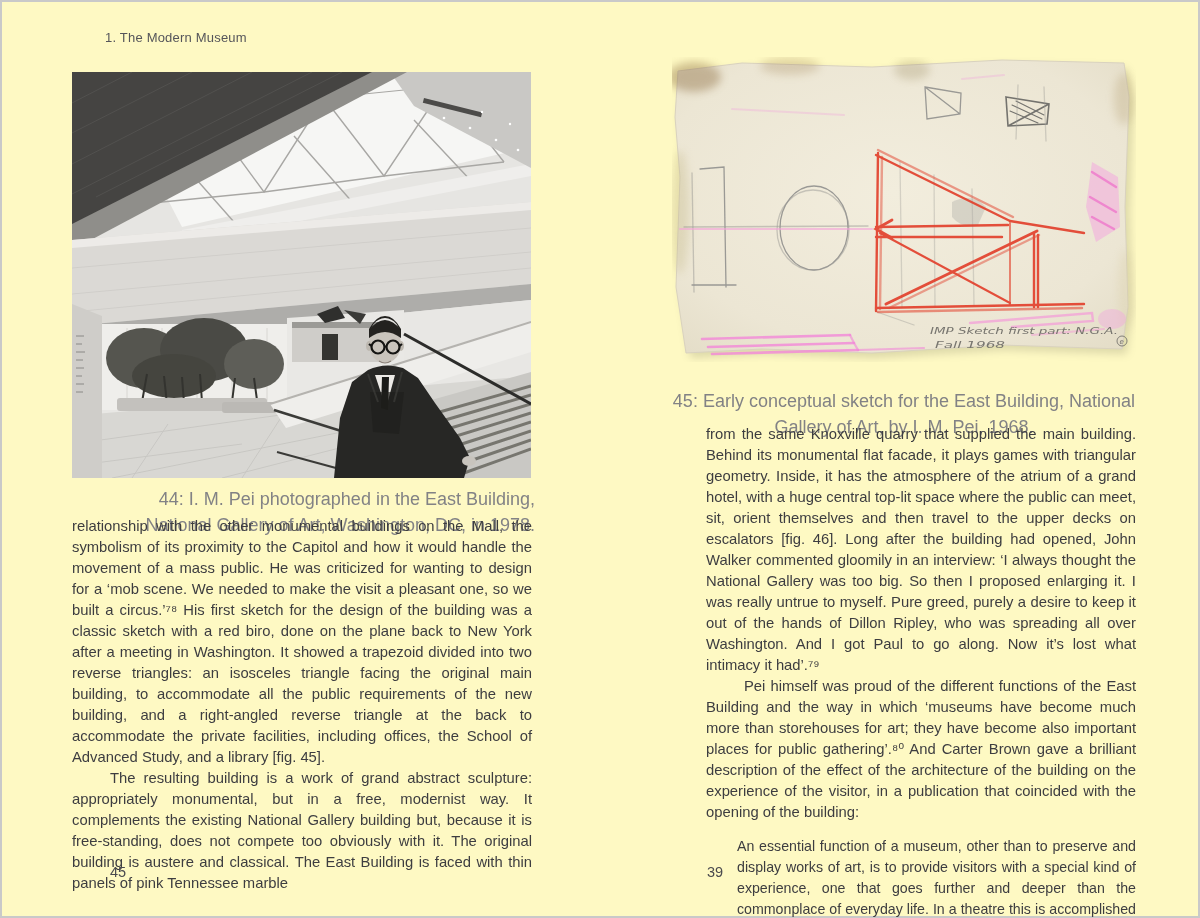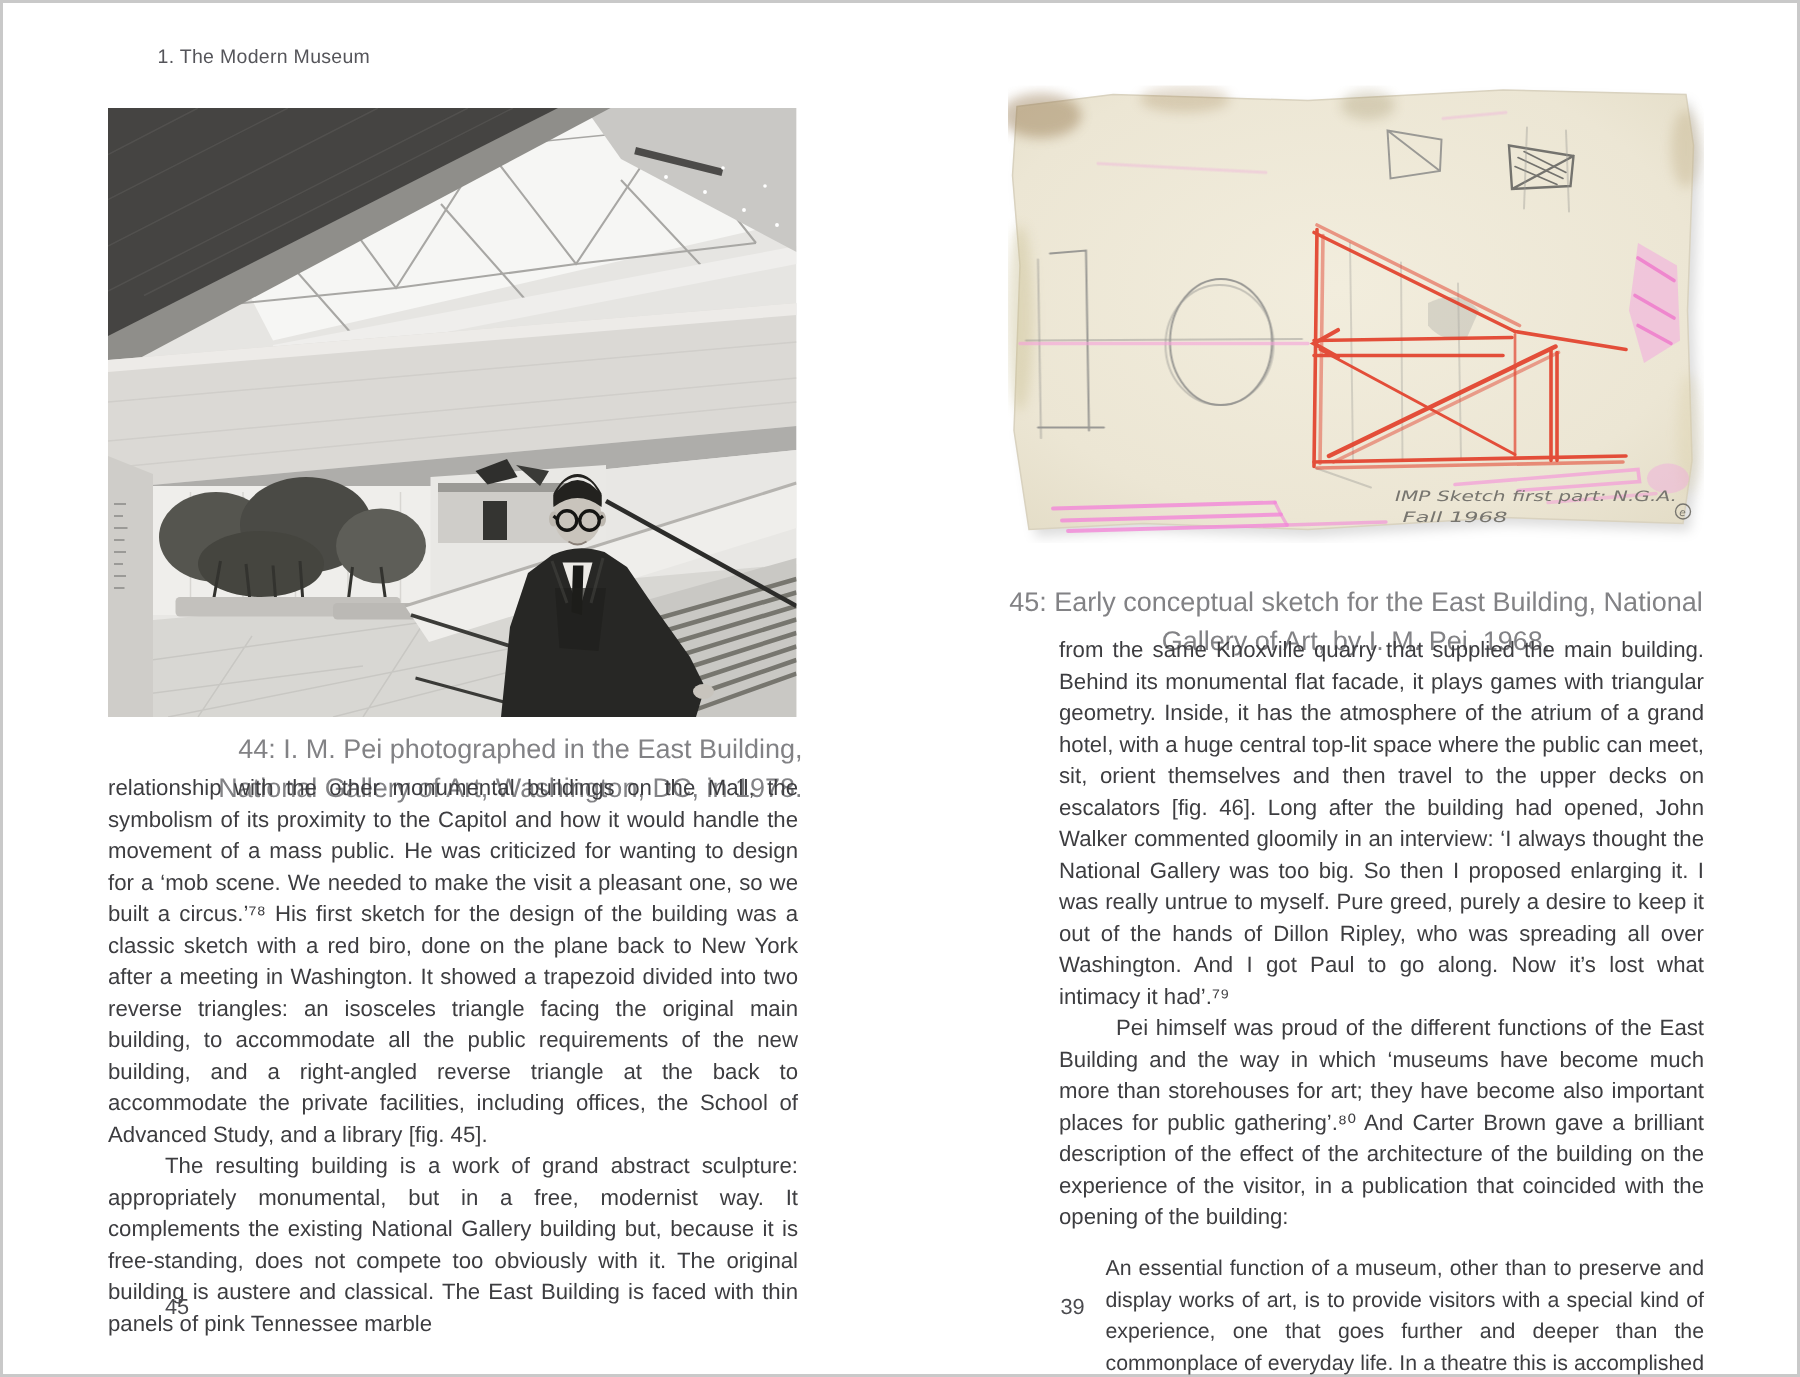--- a/index.html
+++ b/index.html
@@ -1,17 +1,17 @@
 <!DOCTYPE html>
 <html><head>
 <meta charset="utf-8">
 <style>
   html,body{margin:0;padding:0;background:#9a9a9a;}
   .spread{
-    position:relative;width:1200px;height:918px;background:#ffffff;
+    position:relative;width:1200px;height:918px;background:#fef9c3;
     box-shadow:inset 0 0 0 2px #c9c9c9;
     font-family:"Liberation Sans","DejaVu Sans",sans-serif;
     color:#3e3e40;overflow:hidden;
   }
   .running-head{position:absolute;top:30px;font-size:13px;color:#55555a;letter-spacing:.2px;}
   .running-head.left{left:105px;}
   .running-head.right{right:105px;text-align:right;}
   .figure{position:absolute;}
   .figure svg{display:block;}
   .caption{font-size:18px;line-height:1.45;color:#828285;}

